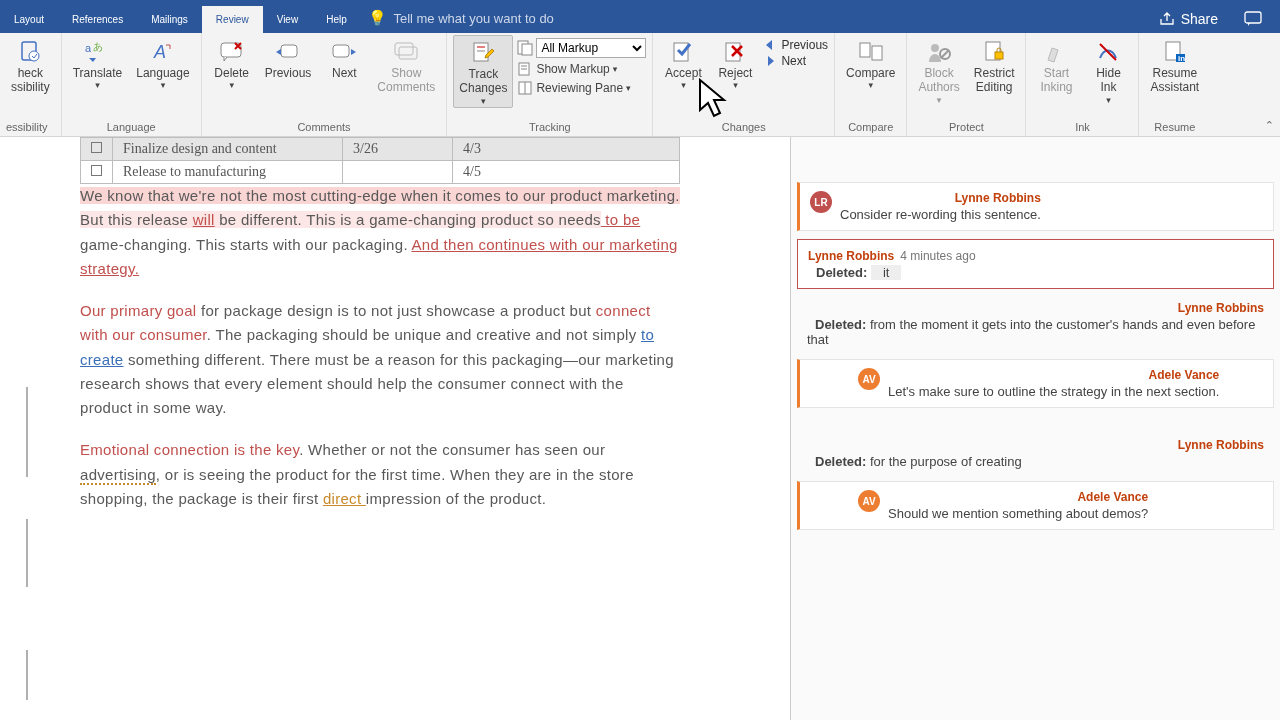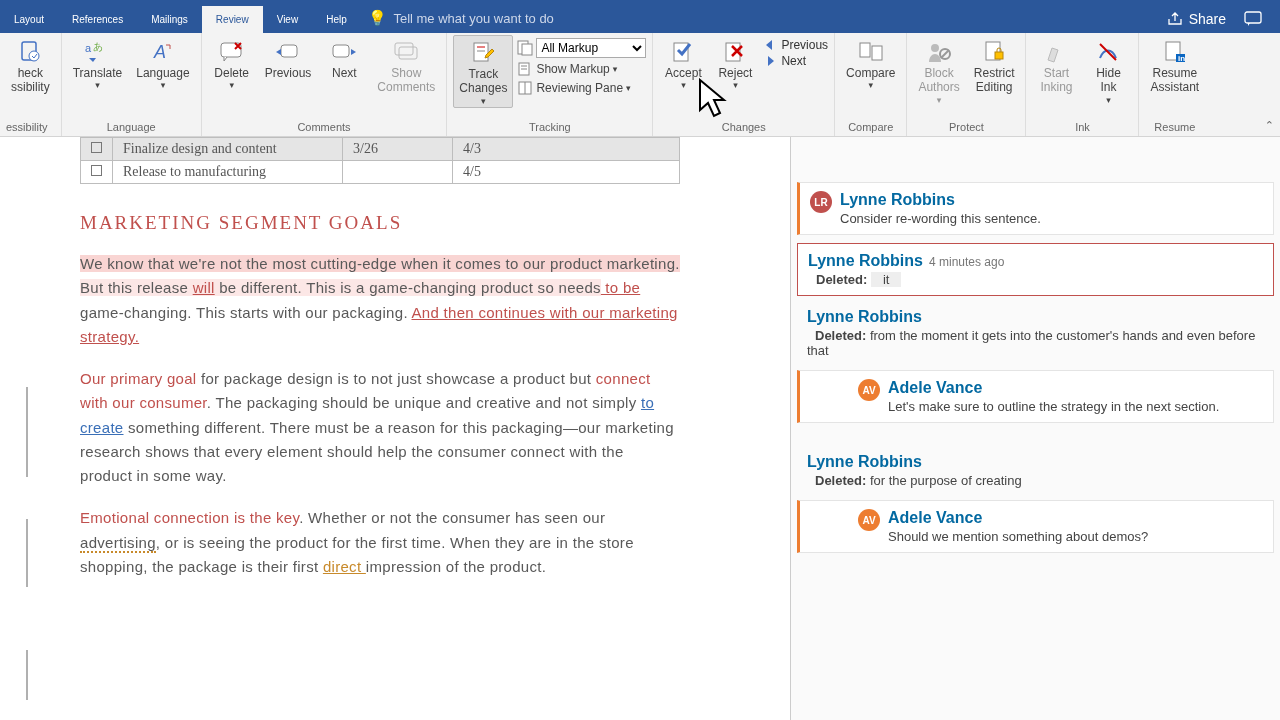--- a/index.html
+++ b/index.html
@@ -4,21 +4,21 @@
 <style>
 * { box-sizing: border-box; margin: 0; padding: 0; font-family: "Segoe UI", sans-serif; }
 body { width: 1280px; height: 720px; overflow: hidden; background: #fff; font-size: 13px; color: #333; }
 
 
 .tabs { background: #2b579a; height: 33px; display: flex; align-items: flex-end; color: #fff; }
 .tab { padding: 8px 14px; font-size: 10px; cursor: pointer; }
 .tab.active { background: #f3f3f3; color: #2b579a; }
 .tell-me { display: flex; align-items: center; gap: 6px; margin-left: 8px; color: #cdd7e9; font-size: 13px; padding-bottom: 6px; }
 .tell-me .bulb { font-size: 15px; }
-.tabs-right { margin-left: auto; display: flex; align-items: center; gap: 18px; padding-right: 18px; padding-bottom: 6px; }
+.tabs-right { margin-left: auto; display: flex; align-items: center; gap: 26px; padding-right: 18px; padding-bottom: 6px; }
 .share { display: flex; align-items: center; gap: 6px; color: #fff; font-size: 14px; }
 
 
 .ribbon { background: #f3f3f3; border-bottom: 1px solid #d4d4d4; height: 104px; display: flex; position: relative; }
 .group { border-right: 1px solid #ddd; padding: 2px 6px 0 6px; display: flex; flex-direction: column; }
 .group-body { display: flex; align-items: flex-start; flex: 1; gap: 4px; }
 .group-label { text-align: center; font-size: 11px; color: #666; padding: 2px 0 3px 0; }
 .btn-lg { display: flex; flex-direction: column; align-items: center; justify-content: flex-start; padding: 3px 5px 0 5px; font-size: 12px; color: #444; line-height: 1.2; text-align: center; min-width: 48px; cursor: pointer; }
 .btn-lg .icon-box { height: 28px; display: flex; align-items: center; justify-content: center; }
 .btn-lg.highlight { background: #e1e1e1; border: 1px solid #bbb; border-radius: 2px; }
@@ -57,21 +57,21 @@
 .sq-gold { border-bottom: 2px dotted #c88a2b; }
 .change-bar { position:absolute; left:26px; width:2px; background:#b0b0b0;}
 
 
 .comment { background: #fff; border: 1px solid #e4e4e4; margin-bottom: 8px; padding: 8px 10px 8px 10px; position: relative; }
 .comment.has-bar { border-left: 3px solid #ed7d31; padding-left:10px; }
 .comment.selected { border: 1px solid #c0504d; }
 .comment .avatar { width: 22px; height: 22px; border-radius: 50%; display: inline-flex; align-items: center; justify-content: center; font-size: 10px; font-weight: bold; color: #fff; margin-right: 8px; vertical-align: top; flex-shrink:0;}
 .av-lr { background: #c0504d; }
 .av-av { background: #ed7d31; margin-left: 48px; }
-.comment .author { font-weight: 600; font-size: 16px; color:#0369a1;}
+.comment .author { font-weight: 600; font-size: 12px; color:#c2410c;text-align:right;}
 .comment .time { font-size: 12px; color: #777; margin-left: 6px; }
 .comment .body { font-size: 13px; color: #444; margin-top: 2px; }
 .comment .row1 { display:flex; align-items:flex-start;}
 .comment .col { display:flex; flex-direction:column; }
 .deleted-label { font-weight:600;padding-left:8px; }
 .deleted-val { background:#eee; padding:0 12px;}
 .noborder { border:none; background:transparent; padding:4px 10px;}
 
 
 .cursor-arrow { position: absolute; z-index: 50; pointer-events: none; }
@@ -386,21 +386,20 @@
       </tr>
       <tr>
         <td class="chk"><span class="chkbox"></span></td>
         <td>Release to manufacturing</td>
         <td></td>
         <td>4/5</td>
       </tr>
     </tbody>
       </table>
 
-    <h2 class="heading">MARKETING SEGMENT GOALS</h2>
 
     <div class="change-bar" style="top:250px;height:90px;"></div>
     <p class="para">
       <span class="hl-pink">We know that we're not the most cutting-edge when it comes to our product marketing.</span><span class="hl-lightpink"> But this release </span><span class="ins-red hl-lightpink">will</span><span class="hl-lightpink"> be different. This is a game-changing product so needs</span><span class="ins-red"> to be</span><span> game-changing. This starts with our packaging. </span><span class="ins-red">And then continues with our marketing strategy.</span>
     </p>
 
     <div class="change-bar" style="top:382px;height:68px;"></div>
     <p class="para">
       <span class="emph">Our primary goal</span><span> for package design is to not just showcase a product but </span><span class="emph">connect with our consumer</span><span>. The packaging should be unique and creative and not simply </span><span class="ins-blue">to create</span><span> something different. There must be a reason for this packaging—our marketing research shows that every element should help the consumer connect with the product in some way.</span>
     </p>

